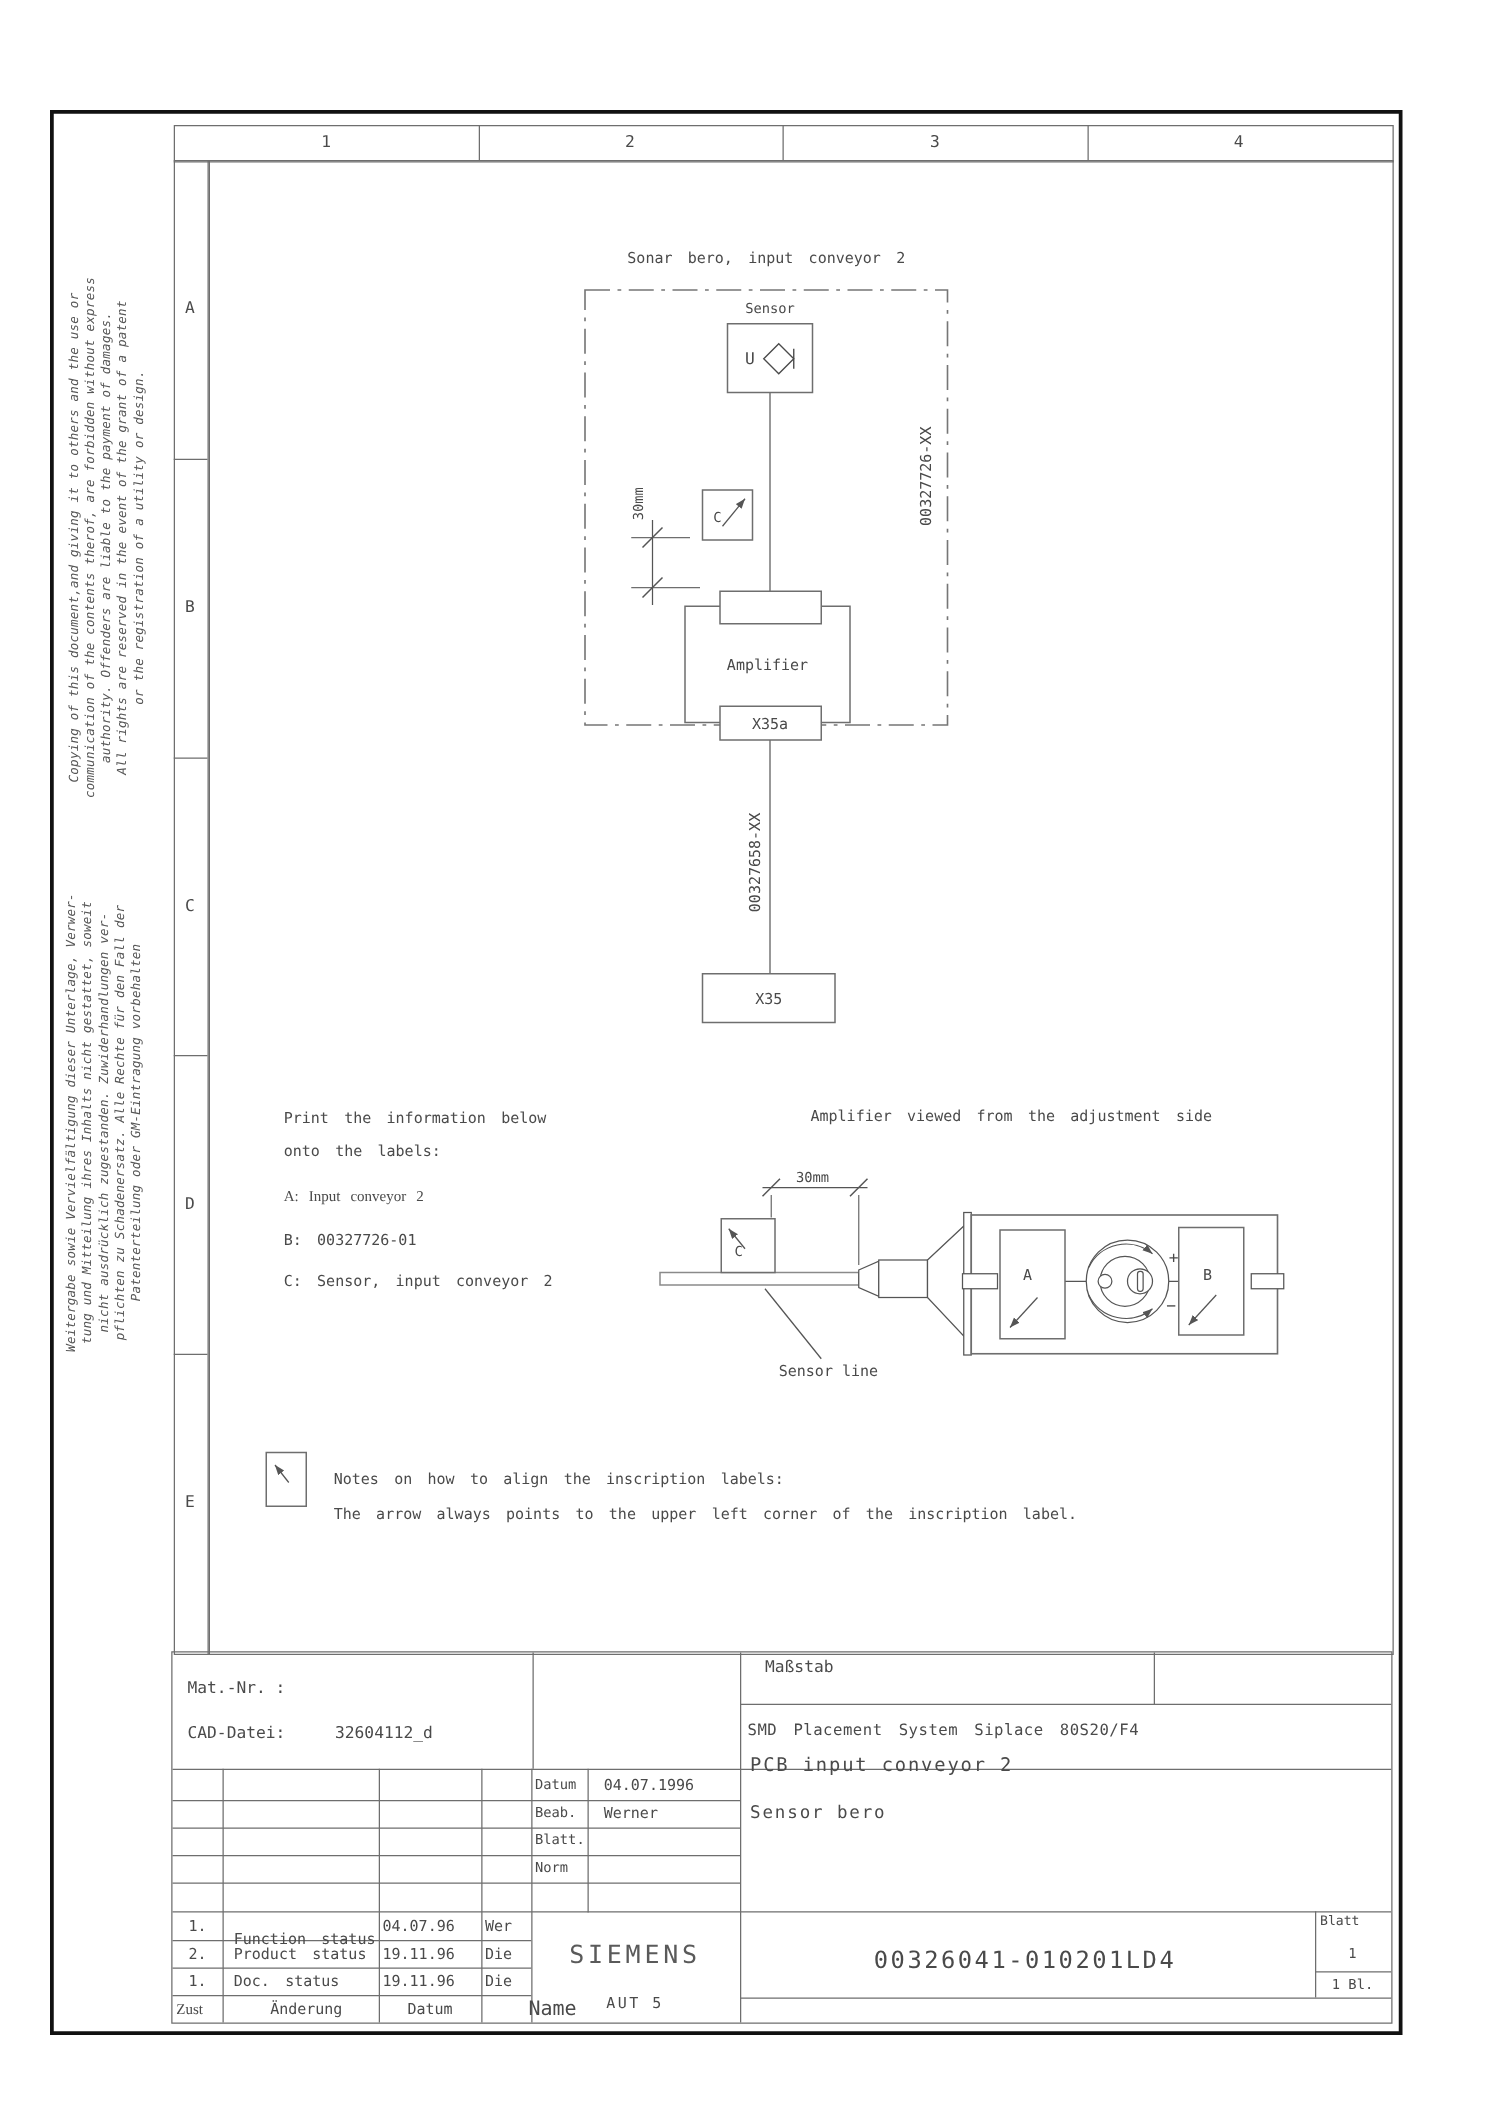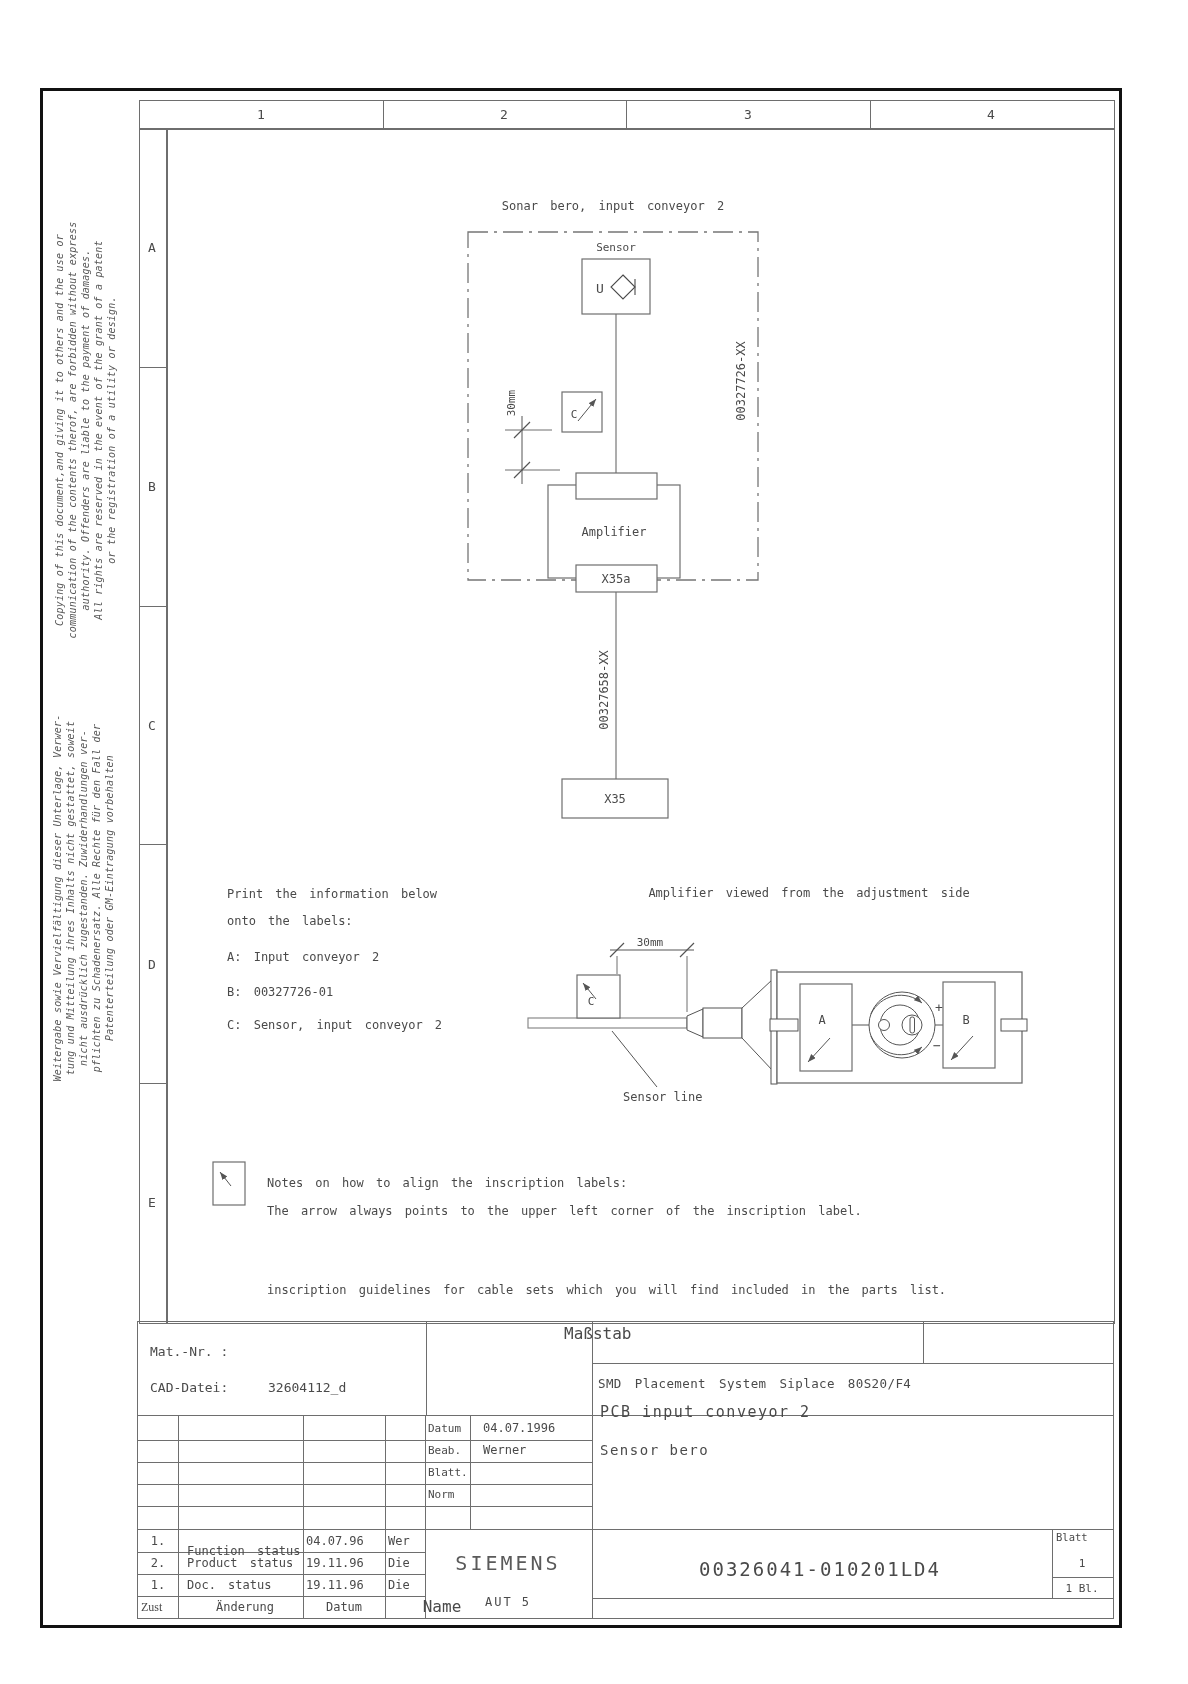--- a/index.html
+++ b/index.html
@@ -125,36 +125,35 @@
   <span class="t c" style="left:574px;top:414px;font-size:11px;">C</span>
   <span class="t rot" style="left:511px;top:403px;font-size:11px;">30mm</span>
   <span class="t rot" style="left:741px;top:381px;font-size:12px;">00327726-XX</span>
   <span class="t c" style="left:614px;top:532px;font-size:12px;">Amplifier</span>
   <span class="t c" style="left:616px;top:579px;font-size:12px;">X35a</span>
   <span class="t rot" style="left:604px;top:690px;font-size:12px;">00327658-XX</span>
   <span class="t c" style="left:615px;top:799px;font-size:12px;">X35</span>
 
   <span class="t l ws" style="left:227px;top:894px;font-size:12px;">Print the information below</span>
   <span class="t l ws" style="left:227px;top:921px;font-size:12px;">onto the labels:</span>
-  <span class="t l ws" style="left:227px;top:957px;font-size:12px;">A: Input conveyor 2</span>
+  <span class="t l ws" style="left:227px;top:957px;font-size:12px;font-family:Liberation Serif, serif;">A: Input conveyor 2</span>
   <span class="t l ws" style="left:227px;top:992px;font-size:12px;">B: 00327726-01</span>
   <span class="t l ws" style="left:227px;top:1025px;font-size:12px;">C: Sensor, input conveyor 2</span>
 
   <span class="t c ws" style="left:781px;top:893px;font-size:12px;margin-left:28px;">Amplifier viewed from the adjustment side</span>
   <span class="t c" style="left:650px;top:942px;font-size:11px;">30mm</span>
   <span class="t c" style="left:591px;top:1001px;font-size:11px;">C</span>
   <span class="t c" style="left:822px;top:1020px;font-size:12px;">A</span>
   <span class="t c" style="left:966px;top:1020px;font-size:12px;">B</span>
   <span class="t c" style="left:939px;top:1007px;font-size:13px;">+</span>
   <span class="t c" style="left:937px;top:1045px;font-size:13px;">−</span>
   <span class="t l" style="left:623px;top:1097px;font-size:12px;">Sensor line</span>
 
   <span class="t l ws" style="left:267px;top:1183px;font-size:12px;">Notes on how to align the inscription labels:</span>
   <span class="t l ws" style="left:267px;top:1211px;font-size:12px;">The arrow always points to the upper left corner of the inscription label.</span>
-  <span class="t l ws" style="left:267px;top:1290px;font-size:12px;">inscription guidelines for cable sets which you will find included in the parts list.</span>
 
   <div class="frame" style="left:137px;top:1321px;width:975px;height:296px;"></div>
   <div class="vl" style="left:426px;top:1322px;height:93px;"></div>
   <div class="vl" style="left:592px;top:1322px;height:296px;"></div>
   <div class="vl" style="left:923px;top:1322px;height:42px;"></div>
   <div class="hl" style="left:592px;top:1363px;width:521px;"></div>
   <div class="hl" style="left:138px;top:1415px;width:975px;"></div>
   <div class="vl" style="left:178px;top:1415px;height:203px;"></div>
   <div class="vl" style="left:303px;top:1415px;height:203px;"></div>
   <div class="vl" style="left:385px;top:1415px;height:203px;"></div>
@@ -168,21 +167,21 @@
   <div class="hl" style="left:138px;top:1552px;width:287px;"></div>
   <div class="hl" style="left:138px;top:1574px;width:287px;"></div>
   <div class="hl" style="left:138px;top:1596px;width:287px;"></div>
   <div class="vl" style="left:1052px;top:1529px;height:69px;"></div>
   <div class="hl" style="left:1052px;top:1577px;width:61px;"></div>
   <div class="hl" style="left:592px;top:1598px;width:521px;"></div>
 
   <span class="t l" style="left:150px;top:1351px;font-size:13px;">Mat.-Nr. :</span>
   <span class="t l" style="left:150px;top:1387px;font-size:13px;">CAD-Datei:</span>
   <span class="t l" style="left:268px;top:1387px;font-size:13px;">32604112_d</span>
-  <span class="t l" style="left:564px;top:1334px;font-size:16px;text-align:right;">Maßstab</span>
+  <span class="t l" style="left:612px;top:1334px;font-size:13px;text-align:right;">Maßstab</span>
   <span class="t l ws" style="left:598px;top:1384px;font-size:12.5px;letter-spacing:.4px;">SMD Placement System Siplace 80S20/F4</span>
   <span class="t l" style="left:600px;top:1450px;font-size:14px;letter-spacing:1.5px;">Sensor bero</span>
   <span class="t l" style="left:600px;top:1412px;font-size:15px;letter-spacing:1.5px;">PCB input conveyor 2</span>
 
   <span class="t l" style="left:428px;top:1428px;font-size:11px;">Datum</span>
   <span class="t l" style="left:483px;top:1428px;font-size:12px;">04.07.1996</span>
   <span class="t l" style="left:428px;top:1450px;font-size:11px;">Beab.</span>
   <span class="t l" style="left:483px;top:1450px;font-size:12px;">Werner</span>
   <span class="t l" style="left:428px;top:1472px;font-size:11px;">Blatt.</span>
   <span class="t l" style="left:483px;top:1472px;font-size:12px;"></span>

